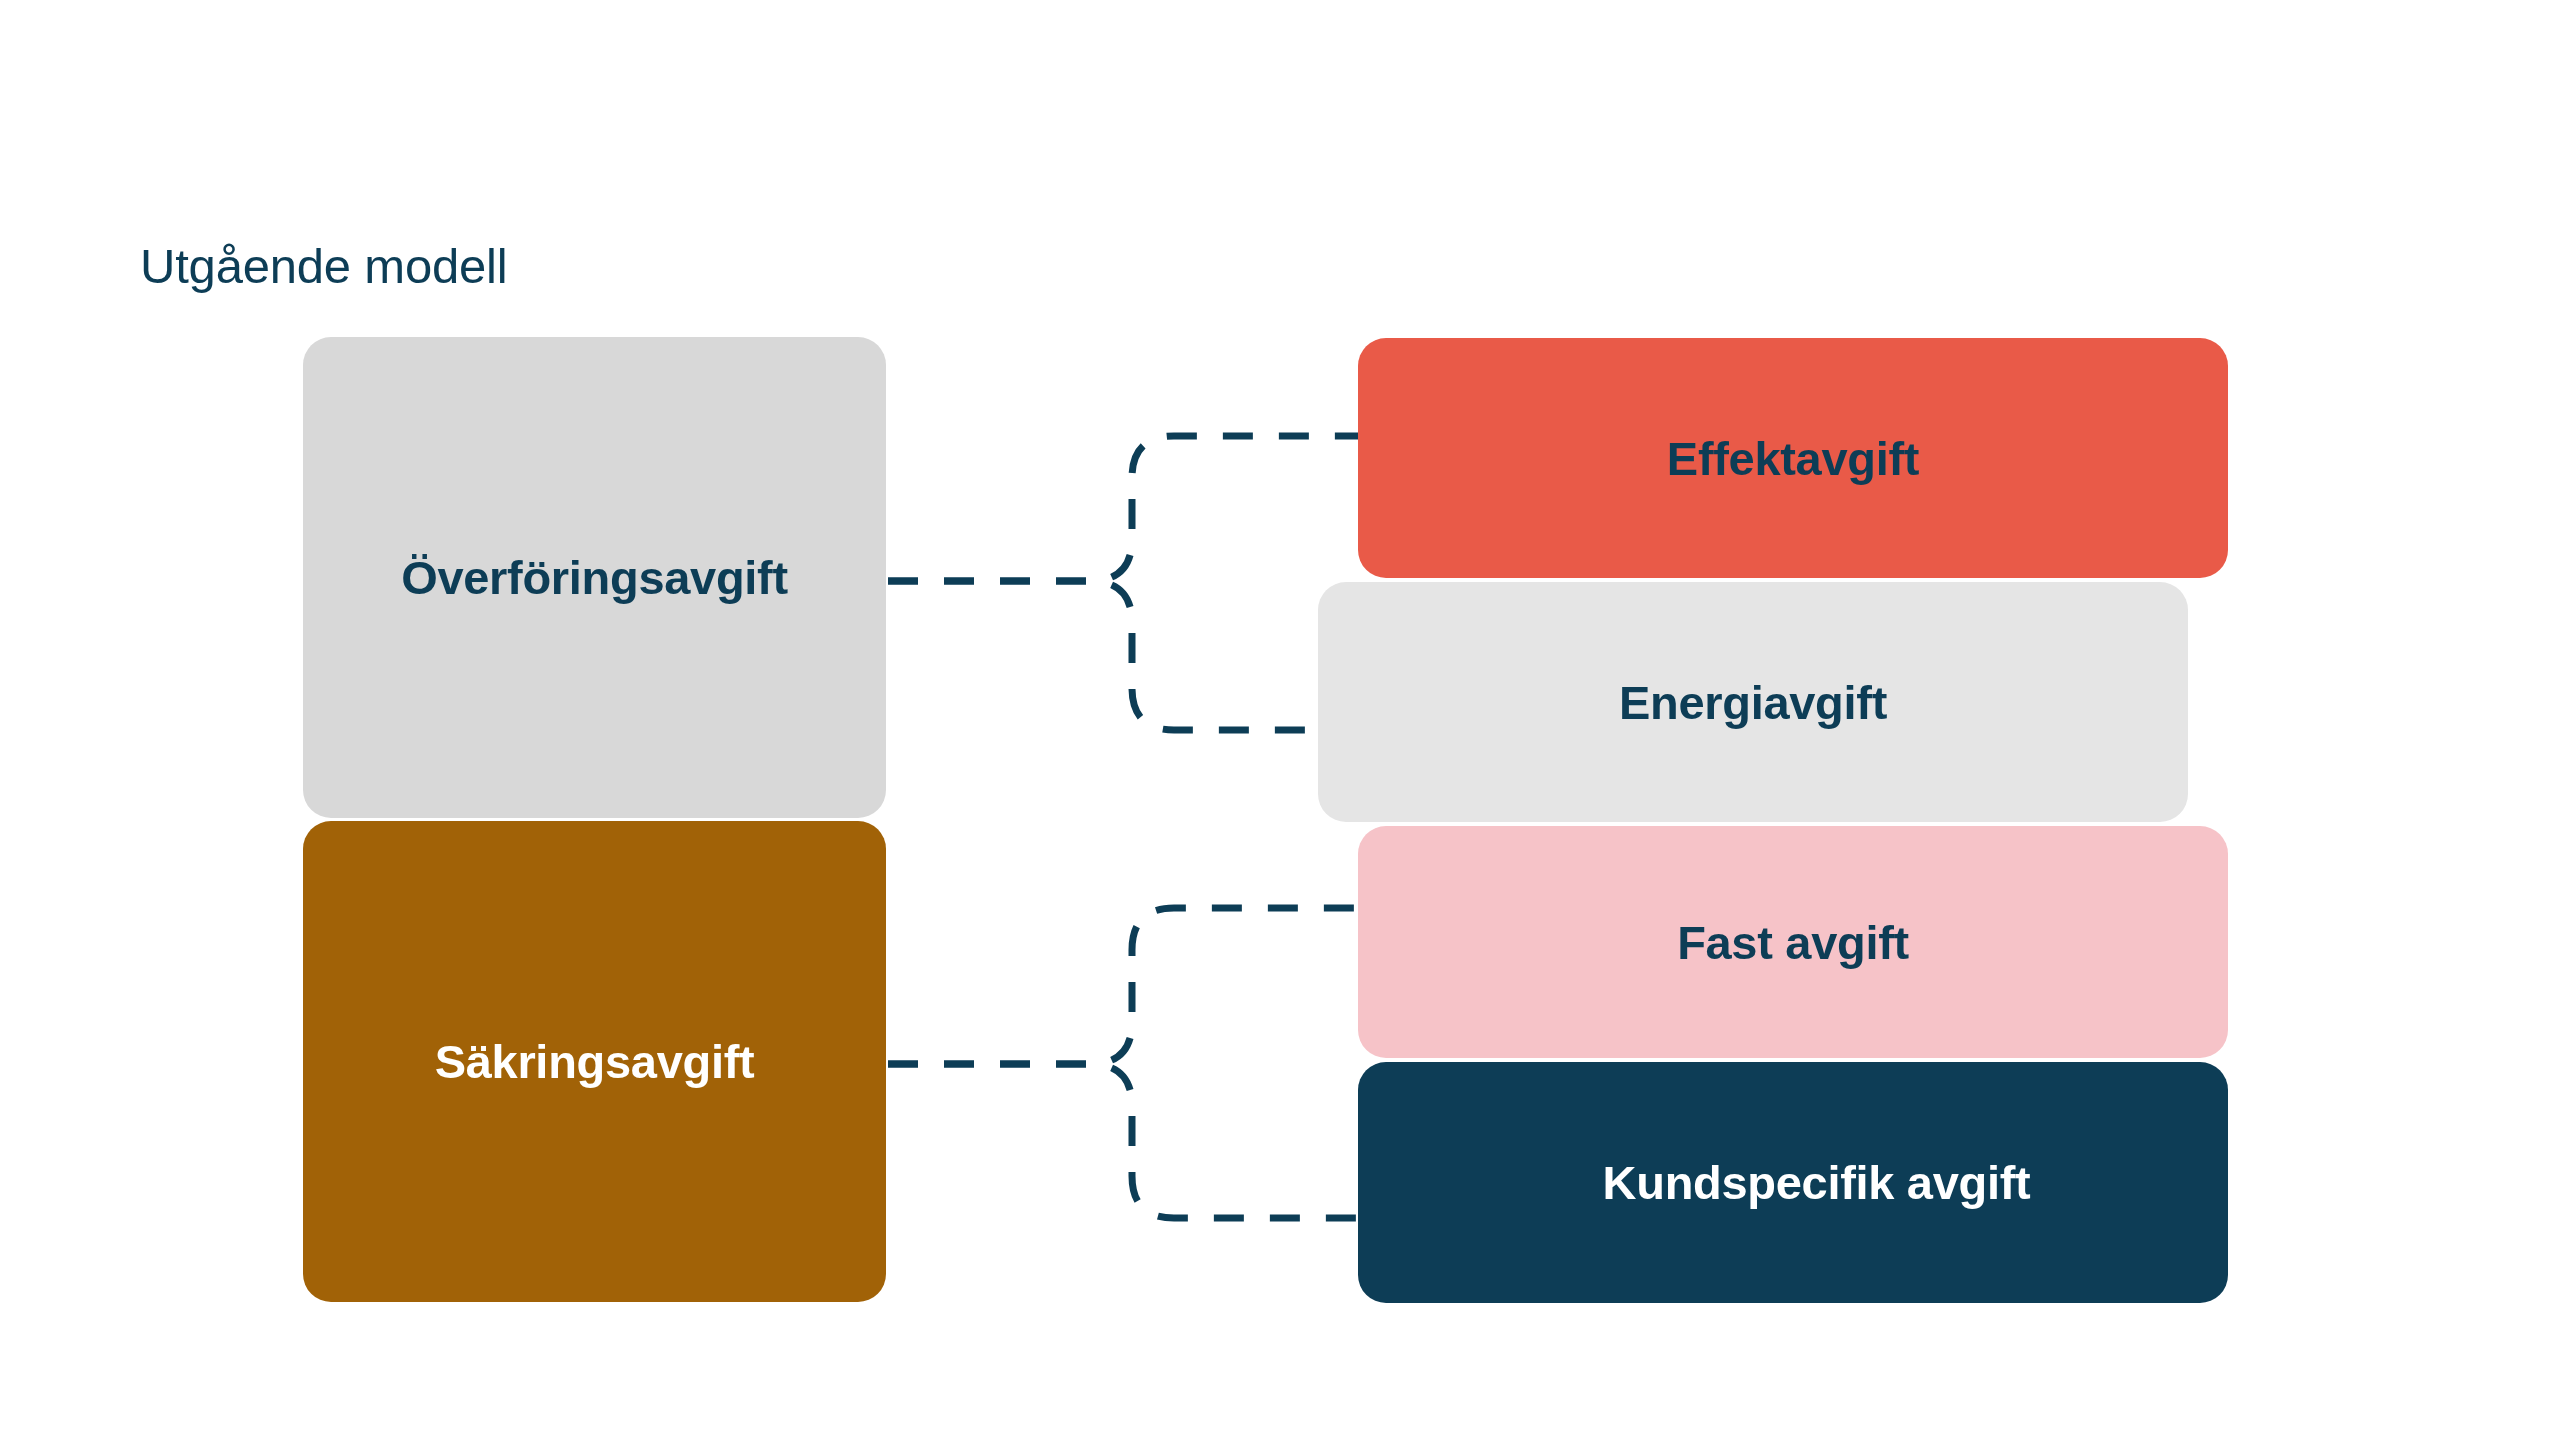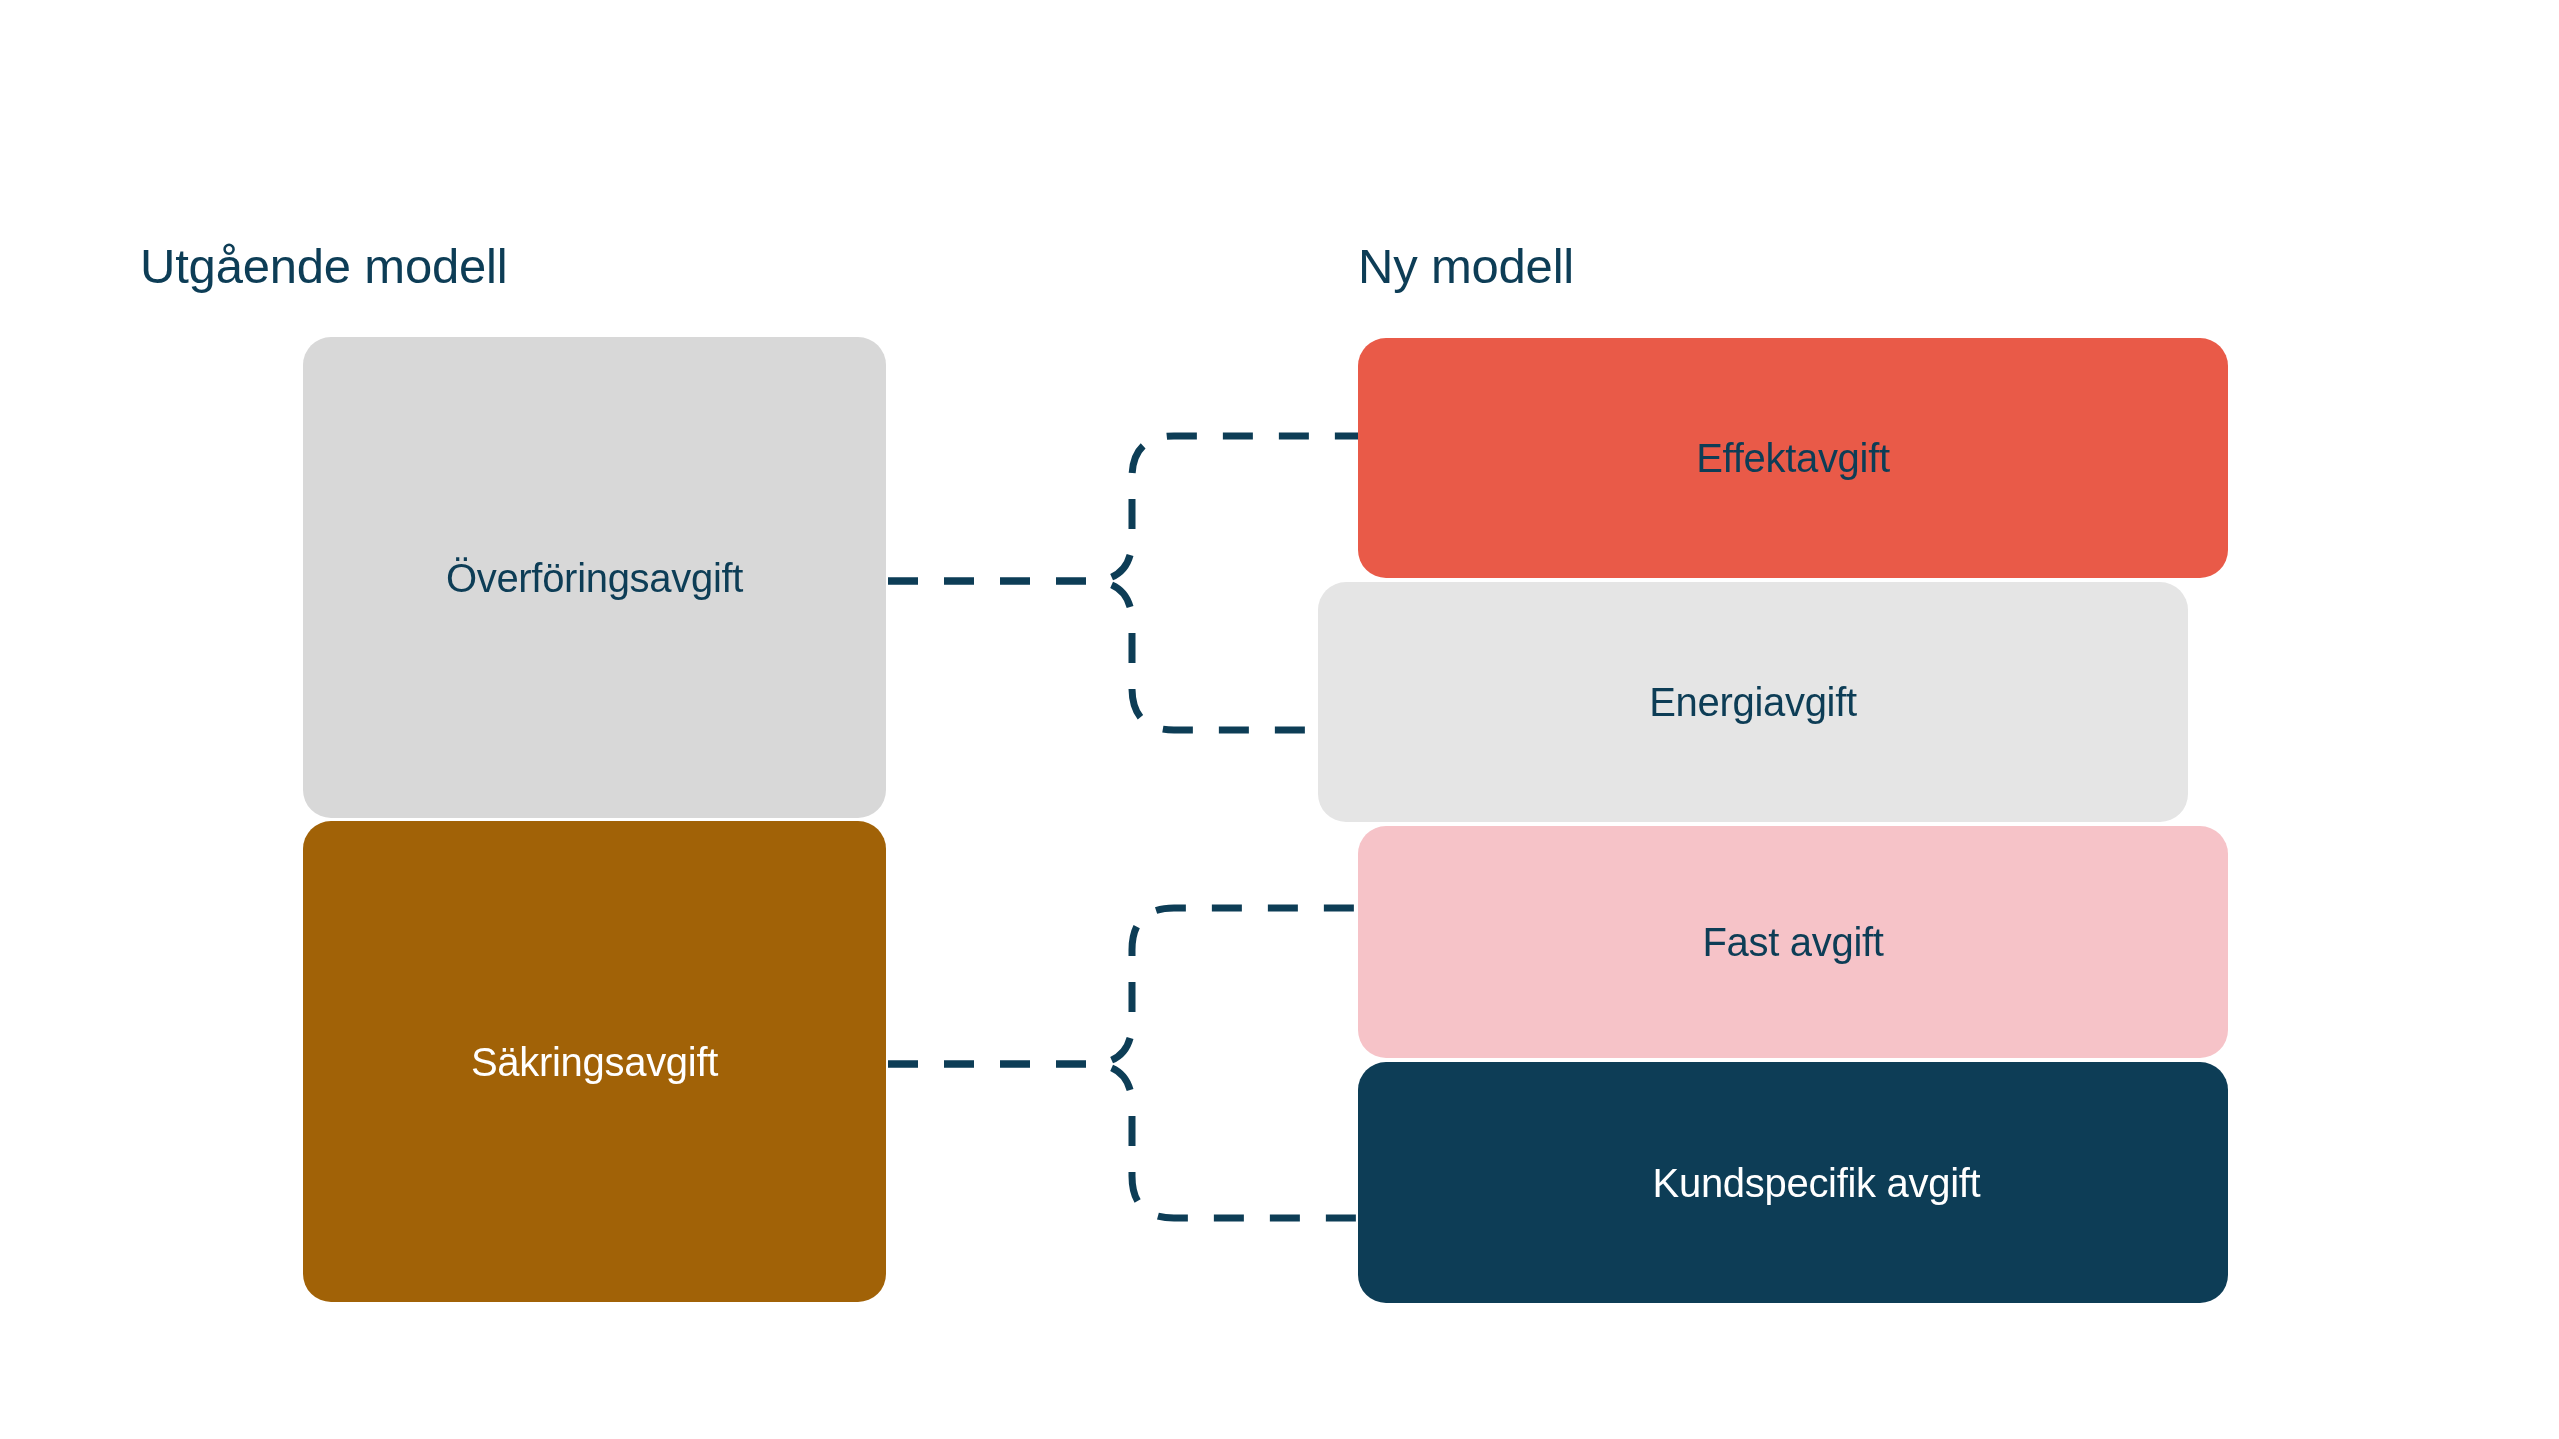--- a/index.html
+++ b/index.html
@@ -38,22 +38,22 @@
   
   .box {
     position: absolute;
     border-radius: 28px;
     display: flex;
     align-items: center;
     justify-content: center;
     box-sizing: border-box;
   }
   .box-label {
-    font-size: 40px;
-    font-weight: normal;
+    font-size: 47px;
+    font-weight: bold;
     letter-spacing: -0.3px;
     white-space: nowrap;
     line-height: 1;
   }
 
   
   #box-overforingsavgift {
     left: 303px; top: 337px; width: 583px; height: 481px;
     background: #d8d8d8;
   }
@@ -106,21 +106,20 @@
     stroke-linecap: butt;
   }
 </style>
 </head>
 <body>
 
 <div id="canvas">
 
   <div class="col-heading" id="heading-left">Utgående modell</div>
 
-  <div class="col-heading" id="heading-right">Ny modell</div>
 
   <svg id="connectors" viewBox="0 0 2559 1439" width="2559" height="1439" xmlns="http://www.w3.org/2000/svg">
 
     <path class="connector-path" d="M 888 581 L 1090 581 Q 1132 581 1132 539 L 1132 478 Q 1132 436 1174 436 L 1358 436"></path>
 
     <path class="connector-path" d="M 888 581 L 1090 581 Q 1132 581 1132 623 L 1132 688 Q 1132 730 1174 730 L 1358 730"></path>
 
     <path class="connector-path" d="M 888 1064 L 1090 1064 Q 1132 1064 1132 1022 L 1132 950 Q 1132 908 1174 908 L 1358 908"></path>
 
     <path class="connector-path" d="M 888 1064 L 1090 1064 Q 1132 1064 1132 1106 L 1132 1176 Q 1132 1218 1174 1218 L 1358 1218"></path>

